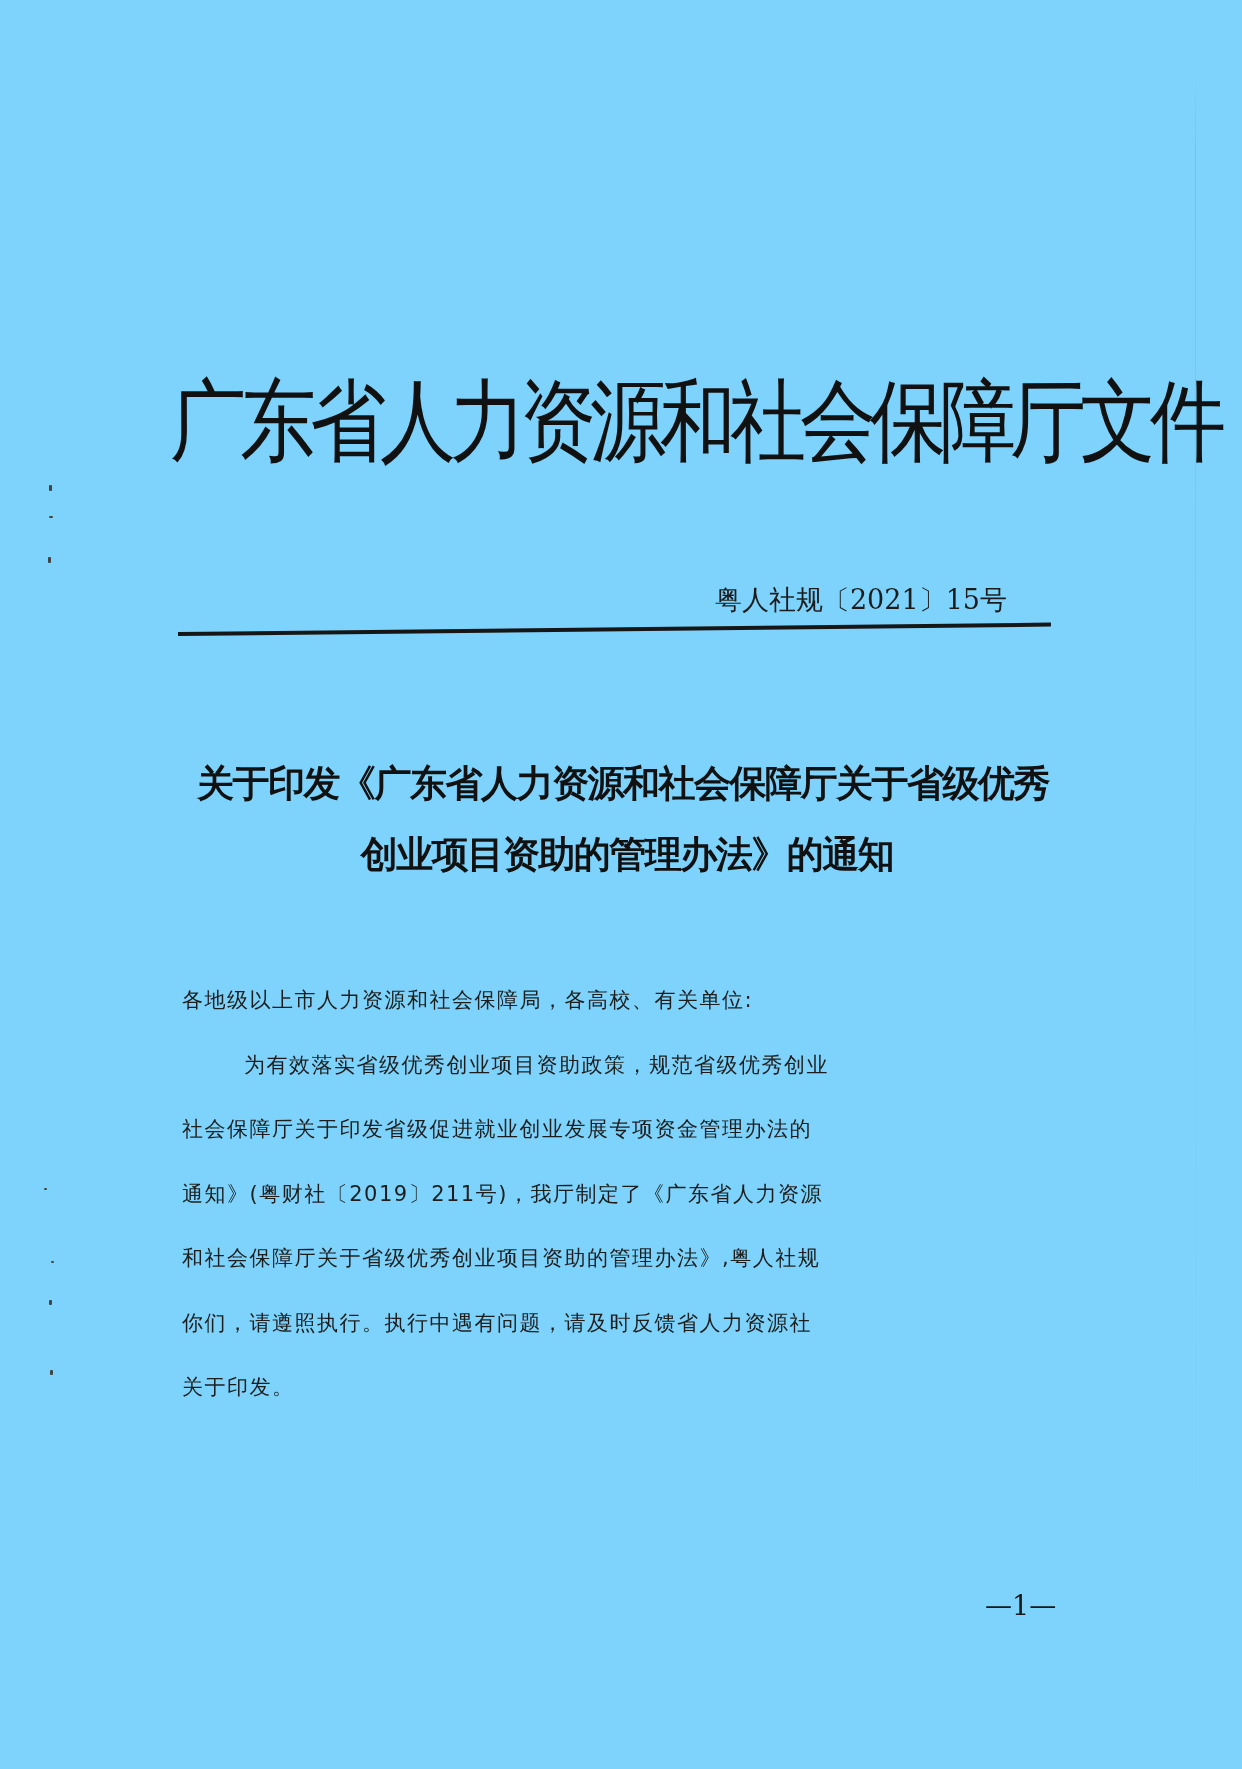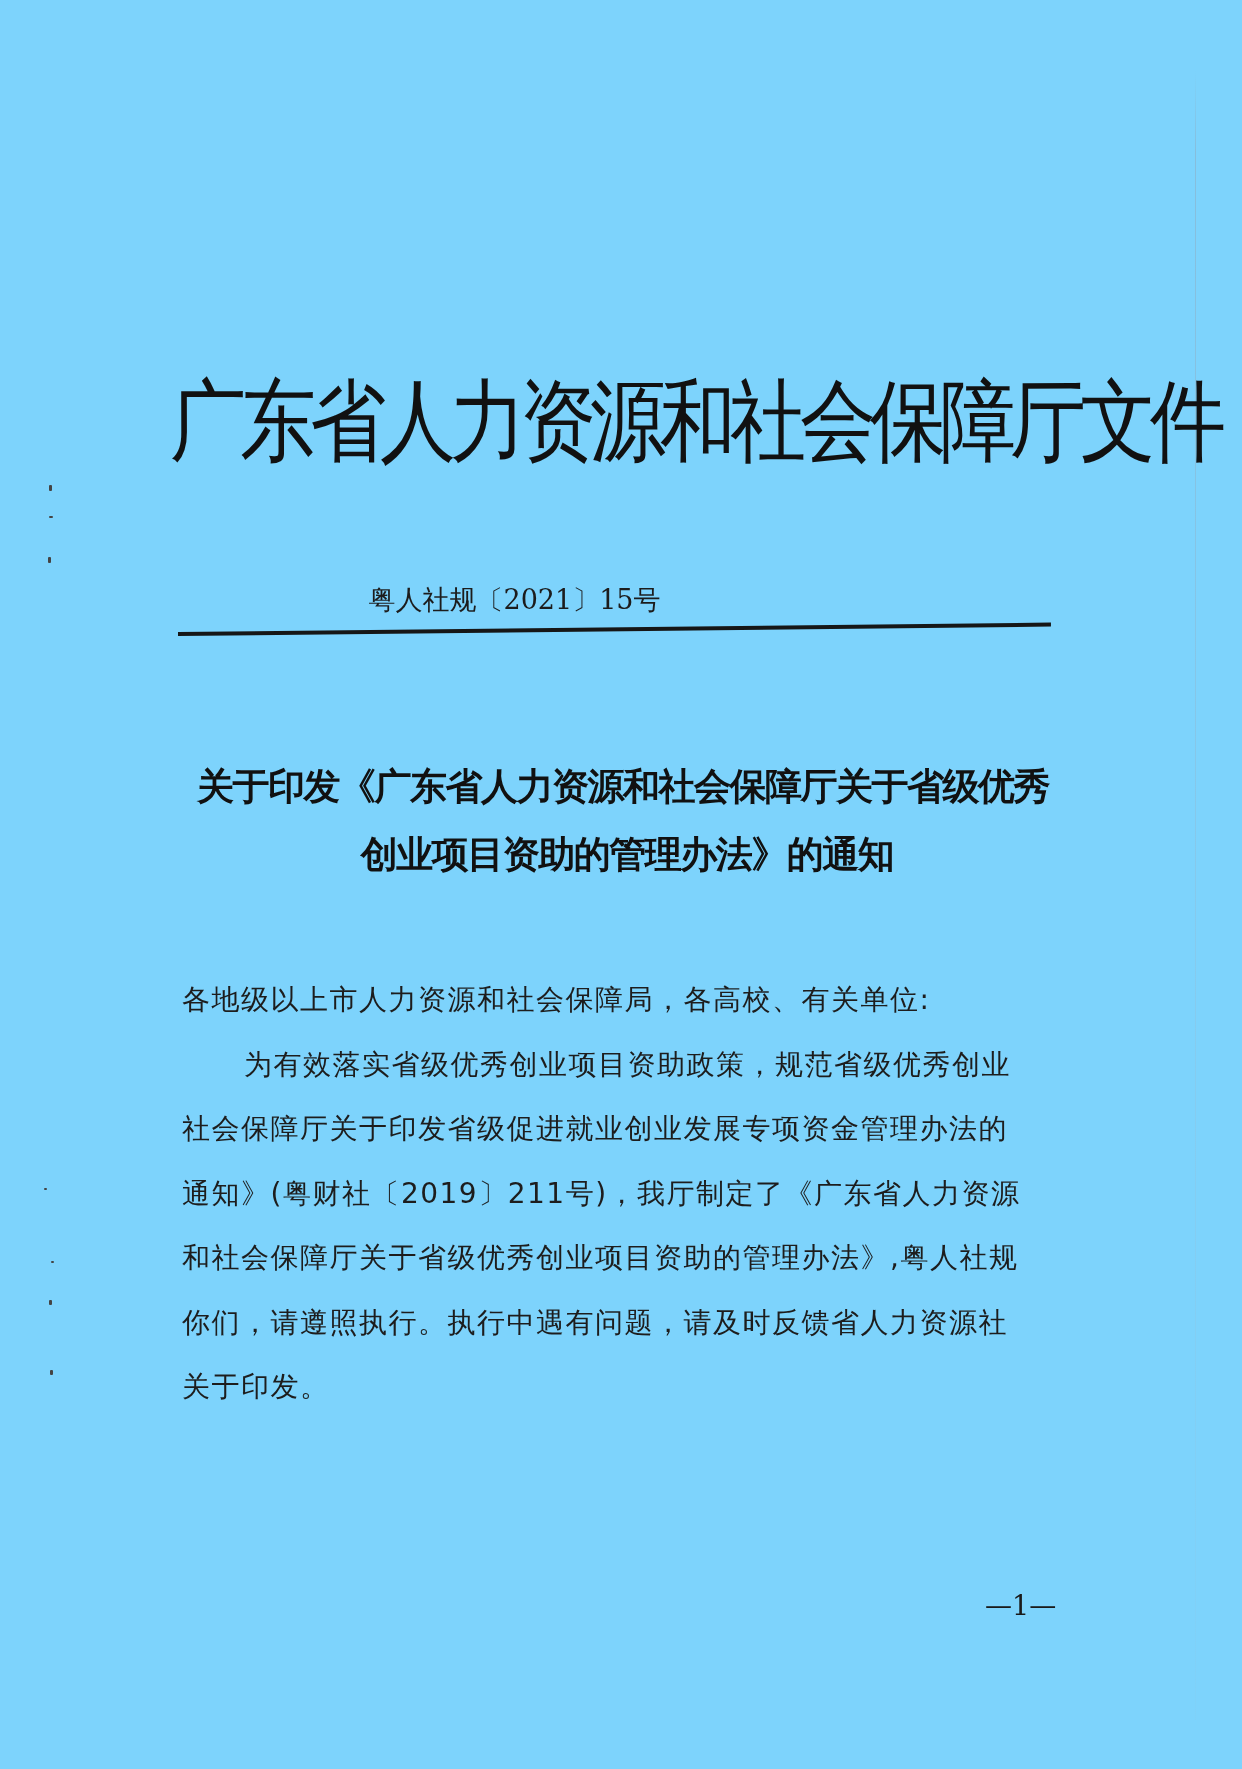--- a/index.html
+++ b/index.html
@@ -47,21 +47,21 @@
       transform-origin: left top;
       color: #111;
       white-space: nowrap;
       font-weight: normal;
     }
     .doc-number {
       position: absolute;
       left: 0;
       width: 1007px;
       top: 582px;
-      text-align: center;
+      text-align: right;
       font-family: "DejaVu Serif", "Liberation Serif", serif;
       font-size: 27px;
       line-height: 36px;
       color: #1c1c1c;
       padding-left: 22px;
       box-sizing: border-box;
     }
     .red-rule {
       position: absolute;
       left: 178px;
@@ -82,29 +82,29 @@
       font-weight: bold;
       font-size: 37px;
       line-height: 68px;
       letter-spacing: -1.5px;
       color: #111;
     }
     .notice-title .line {
       display: block;
       white-space: nowrap;
     }
-    .notice-title .line-1 { padding-left: 4px; }
+    .notice-title .line-1 { padding-left: 4px; font-family: Liberation Mono, monospace; }
     .notice-title .line-2 { padding-left: 12px; }
     .body-text {
       position: absolute;
       left: 182px;
       top: 968px;
       width: 880px;
       font-family: "DejaVu Sans", "Liberation Sans", sans-serif;
-      font-size: 28px;
+      font-size: 21px;
       line-height: 64.5px;
       color: #1d1d1d;
       letter-spacing: 1.5px;
     }
     .body-text .salutation {
       display: block;
       white-space: nowrap;
     }
     .body-text .para-line {
       display: block;

